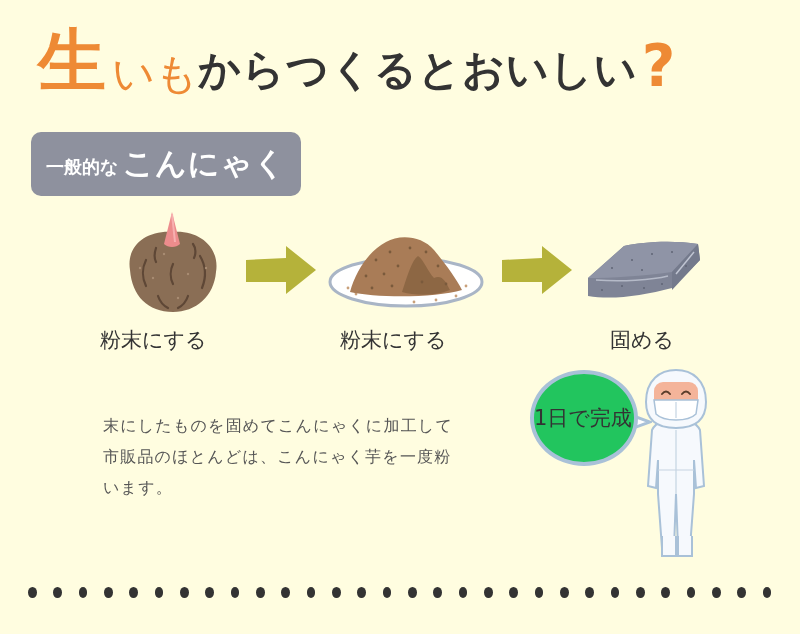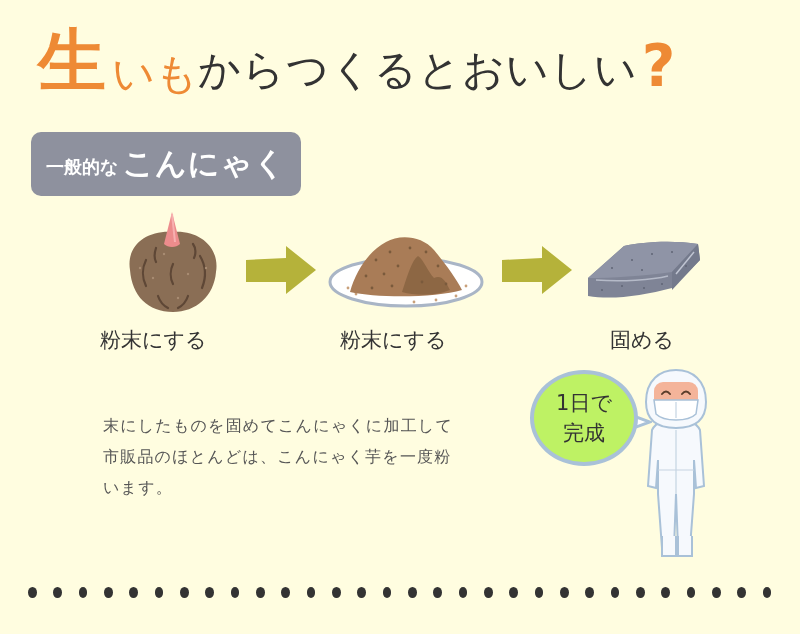--- a/index.html
+++ b/index.html
@@ -3,34 +3,34 @@
 <meta charset="utf-8">
 <style>
   html, body { margin:0; padding:0; }
   body { width:800px; height:634px; background:#fffde0; position:relative; overflow:hidden;
          font-family:"DejaVu Sans", sans-serif; }
   .abs { position:absolute; }
 
   .title { left:38px; top:10px; height:85px; display:flex; align-items:flex-end; white-space:nowrap; }
   .t-big { font-size:68px; font-weight:bold; color:#ee8a35; line-height:1; }
   .t-orange { font-size:42px; color:#ee8a35; line-height:1; margin-left:6px; margin-bottom:0; }
-  .t-dark { font-size:42px; color:#333333; line-height:1; margin-bottom:4px; letter-spacing:1px; }
+  .t-dark { font-size:42px; color:#333333; line-height:1; margin-bottom:4px; letter-spacing:1px;font-weight:bold; }
   .t-q { font-size:58px; font-weight:bold; color:#ee8a35; line-height:1; margin-left:4px; margin-bottom:0px; }
 
   .badge { left:31px; top:132px; width:270px; height:64px; background:#8e919e; border-radius:10px;
            display:flex; align-items:center; justify-content:center; color:#fff; }
   .badge .small { font-size:18px; font-weight:bold; margin-right:4px; margin-top:6px;text-align:center; }
   .badge .large { font-size:31px; font-weight:bold; letter-spacing:1px; }
 
   .step-label { font-size:21px; color:#333; top:326px; white-space:nowrap; }
 
   .desc { left:103px; top:410px; width:412px; font-size:16px; color:#555; line-height:31px; letter-spacing:1.2px; }
 
   .bubble { left:530px; top:370px; width:108px; height:96px; border:4px solid #a9c1d8; border-radius:50%;
-            background:#bef264; box-sizing:border-box; display:flex; flex-direction:column; align-items:center; justify-content:center;
+            background:#22c55e; box-sizing:border-box; display:flex; flex-direction:row; align-items:center; justify-content:flex-start;
             font-size:21px; color:#333; line-height:30px; }
 
   .dots { left:28px; top:587px; width:760px; height:12px; display:flex; gap:0; }
   .dot { width:9px; height:11px; border-radius:50%; background:#333; margin-right:16.5px; }
 </style>
 </head>
 <body>
 
 <div class="abs title">
   <span class="t-big">生</span>

